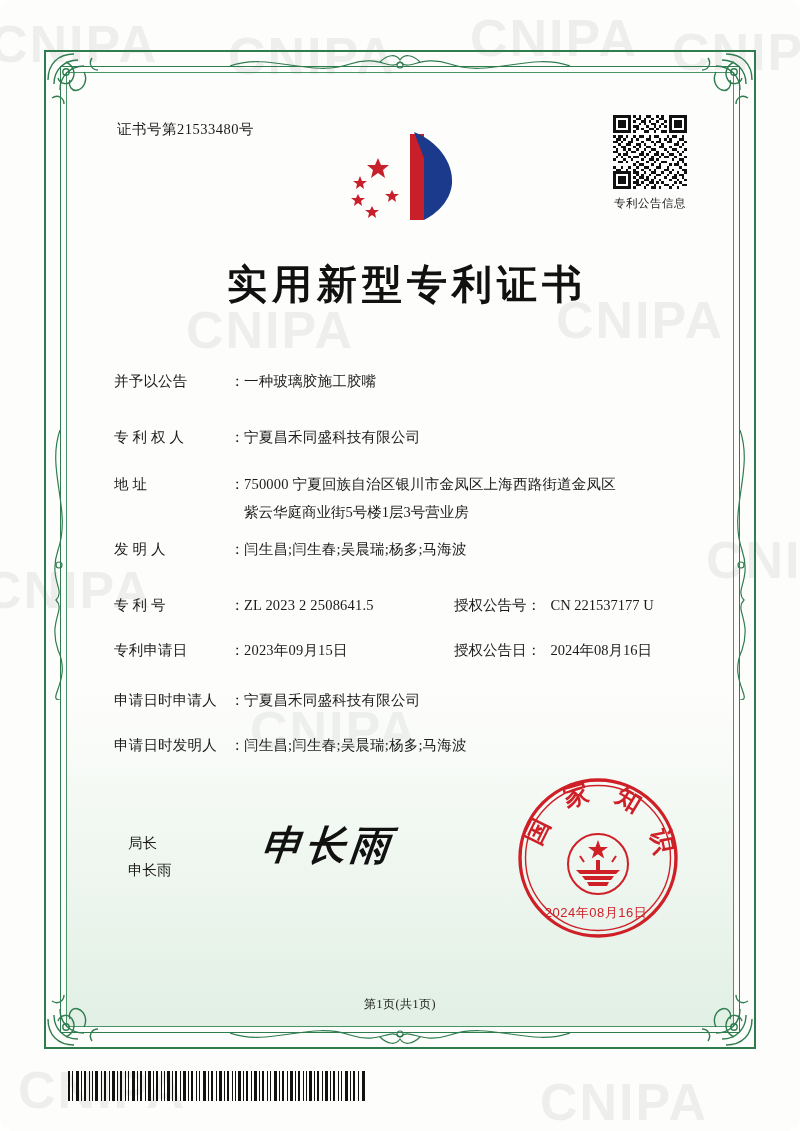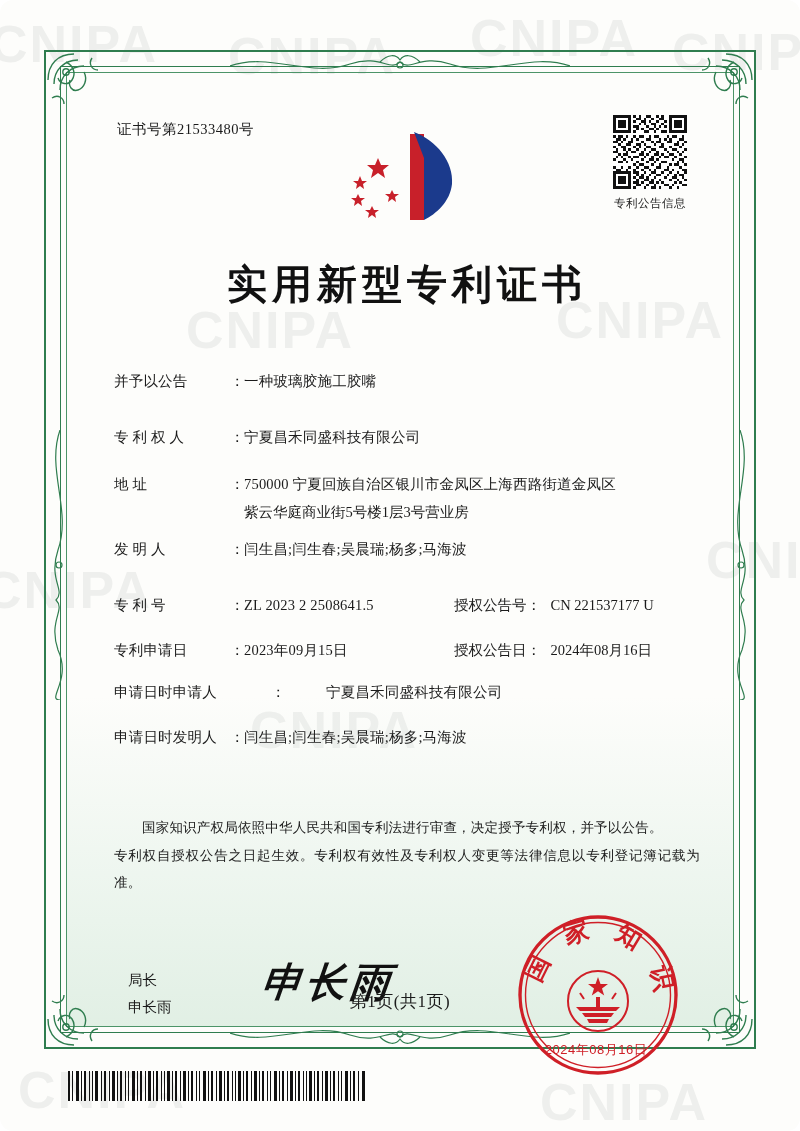--- a/index.html
+++ b/index.html
@@ -245,21 +245,21 @@
     letter-spacing: 0.5px;
     font-family: "Liberation Sans", sans-serif;
   }
 
   .page-no {
     position: absolute;
     left: 0;
     right: 0;
     bottom: 118px;
     text-align: center;
-    font-size: 17px;
+    font-size: 12px;
     letter-spacing: 0.5px;
   }
 
   
   .barcode {
     position: absolute;
     left: 68px;
     bottom: 30px;
     width: 300px;
     height: 30px;
@@ -656,38 +656,34 @@
             <span class="val">2023年09月15日</span>
           </div>
           <div class="col-b">
             <span class="sub-lbl">授权公告日</span>
             <span class="colon">：</span>
             <span class="sub-val">2024年08月16日</span>
           </div>
         </div>
       </div>
 
-      <div class="row" style="margin-top:14px;gap:41px;">
+      <div class="row" style="margin-top:22px;">
         <span class="lbl">申请日时申请人</span>
         <span class="colon">：</span>
         <span class="val">宁夏昌禾同盛科技有限公司</span>
       </div>
 
       <div class="row" style="margin-top:18px;">
         <span class="lbl">申请日时发明人</span>
         <span class="colon">：</span>
         <span class="val">闫生昌;闫生春;吴晨瑞;杨多;马海波</span>
       </div>
 
     </div>
 
-    <div class="statement">
-      <p class="first">国家知识产权局依照中华人民共和国专利法进行审查，决定授予专利权，并予以公告。</p>
-      <p>专利权自授权公告之日起生效。专利权有效性及专利权人变更等法律信息以专利登记簿记载为准。</p>
-    </div>
 
     <div class="sign-area">
       <div class="sign-label">
         <div>局长</div>
         <div>申长雨</div>
       </div>
       <div class="sign-script">申长雨</div>
 
       <svg class="seal" viewBox="0 0 168 168">
         <g fill="none" stroke="#cf1f27" stroke-width="3.4">

